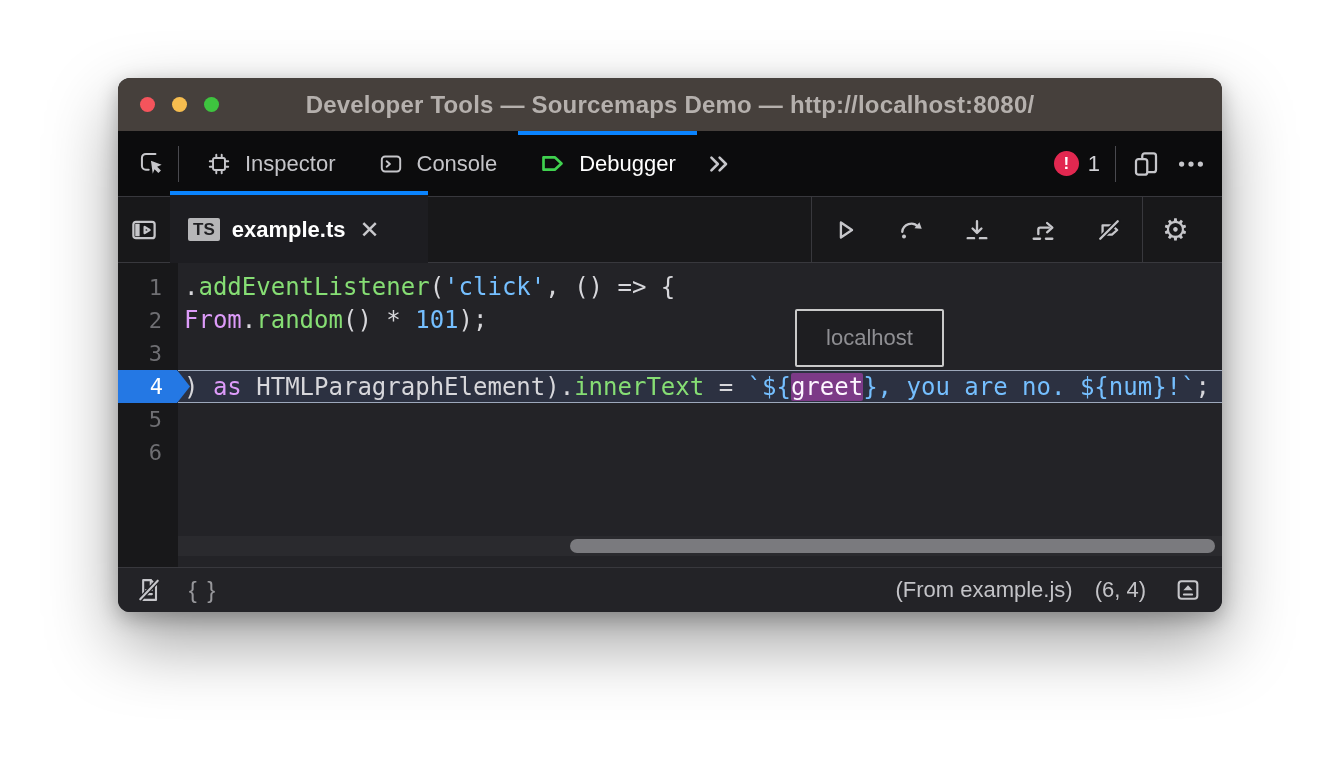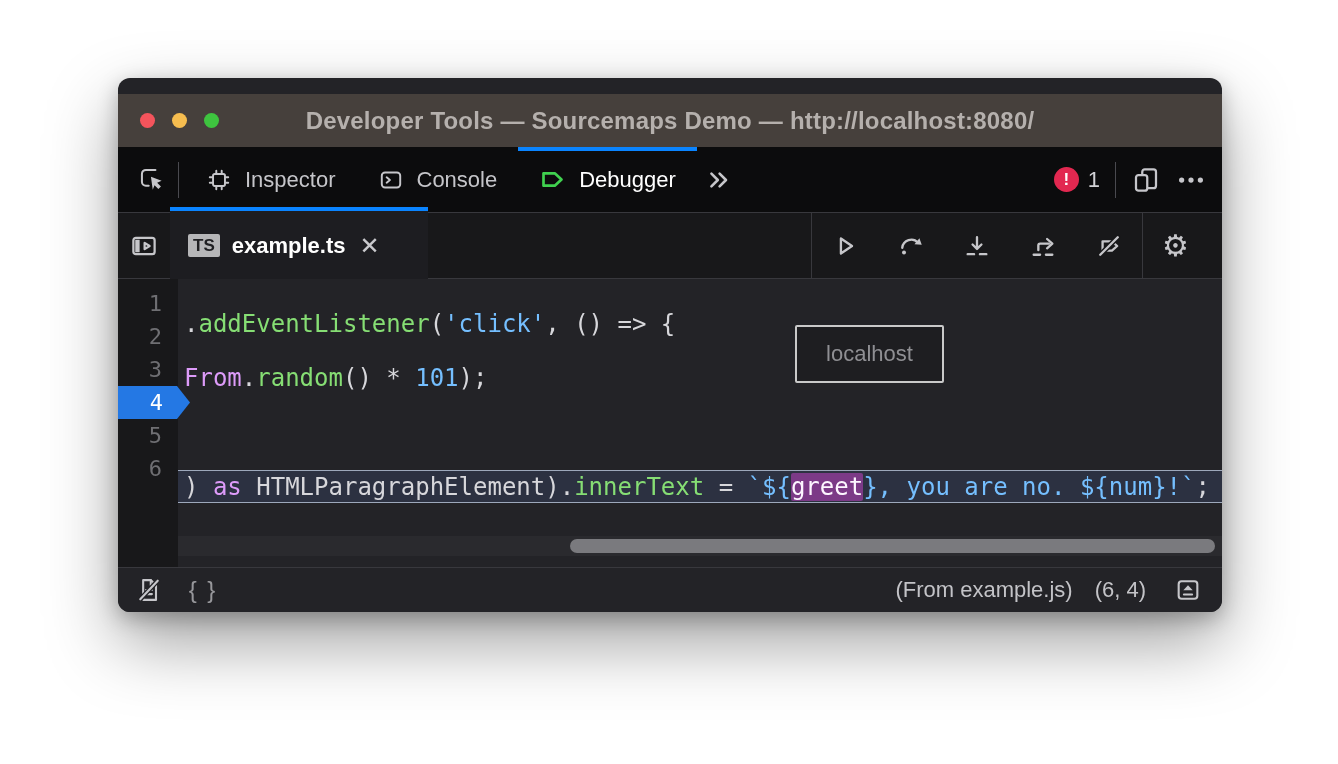--- a/index.html
+++ b/index.html
@@ -1,21 +1,21 @@
 <!DOCTYPE html>
 <html><head>
 <meta charset="utf-8">
 <style>
   html,body{margin:0;padding:0;background:#ffffff;font-family:"Liberation Sans",sans-serif;}
   .stage{position:relative;width:1338px;height:764px;overflow:hidden;}
   .window{position:absolute;left:118px;top:78px;width:1104px;height:534px;border-radius:12px;
           overflow:hidden;box-shadow:0 30px 70px rgba(0,0,0,.38),0 6px 20px rgba(0,0,0,.25);
           display:flex;flex-direction:column;background:#232327;}
   
-  .titlebar{position:relative;height:53px;background:#46403c;flex:0 0 auto;margin-top:16px;}
+  .titlebar{position:relative;height:53px;background:#46403c;flex:0 0 auto;}
   .lights{position:absolute;left:22px;top:0;height:100%;display:flex;align-items:center;gap:17px;}
   .light{width:15px;height:15px;border-radius:50%;}
   .light.red{background:#f4545c;}.light.yellow{background:#f6bd4f;}.light.green{background:#3ec43f;}
   .title-text{position:absolute;left:0;right:0;top:0;height:100%;display:flex;align-items:center;justify-content:center;
               color:#b5b0ad;font-weight:bold;font-size:24px;letter-spacing:.2px;}
   
   .tabbar{height:65px;background:#0c0c0d;border-bottom:1px solid #38383d;display:flex;align-items:center;flex:0 0 auto;}
   .iconbtn{display:flex;align-items:center;justify-content:center;background:none;border:none;padding:0;cursor:default;}
   .pickbtn{width:54px;height:100%;margin-left:6px;}
   .vdiv{width:1px;height:36px;background:#4a4a4f;}
@@ -44,21 +44,21 @@
   .gearglyph{font-size:30px;color:#c6c6ca;font-family:"DejaVu Sans",sans-serif;}
   
   .editor{position:relative;flex:1 1 auto;background:#232327;overflow:hidden;}
   .gutter{position:absolute;left:0;top:0;bottom:0;width:60px;background:#18181a;padding-top:8px;box-sizing:border-box;overflow:visible;z-index:2;}
   .ln{height:33px;line-height:33px;text-align:right;padding-right:16px;color:#6f6f73;
       font-family:"DejaVu Sans Mono",monospace;font-size:22px;box-sizing:border-box;}
   .ln.paused{width:72px;padding-right:27px;background:#2478e4;color:#fff;
              clip-path:polygon(0 0,59px 0,72px 50%,59px 100%,0 100%);}
   .codecol{position:absolute;left:60px;top:0;right:0;padding-top:8px;z-index:1;}
   .code-row{height:33px;line-height:33px;white-space:pre;padding-left:6px;
-            font-family:"DejaVu Sans Mono",monospace;font-size:24px;box-sizing:border-box;margin-top:21px;}
+            font-family:"DejaVu Sans Mono",monospace;font-size:24px;box-sizing:border-box;}
   .code-row.paused-row{background:rgba(117,160,255,.12);border-top:1px solid rgba(195,208,228,.75);
                        border-bottom:1px solid rgba(195,208,228,.75);}
   .tok-d{color:#d7d7db;}.tok-g{color:#86de74;}.tok-b{color:#75bfff;}.tok-p{color:#dd9bf9;}
   .tok-hl{background:#7c3a87;color:#fdf6ff;border-radius:2px;}
   .tooltip{position:absolute;left:677px;top:46px;width:145px;height:54px;background:#1e1e21;
            border:2px solid #c9c9c9;border-radius:2px;display:flex;align-items:center;justify-content:center;
            color:#8f8f93;font-size:22px;z-index:5;}
   .hscroll{position:absolute;left:60px;right:0;bottom:11px;height:20px;background:#2a2a2e;}
   .hthumb{position:absolute;left:392px;top:3px;width:645px;height:14px;border-radius:7px;background:#7a7a7e;}
   

